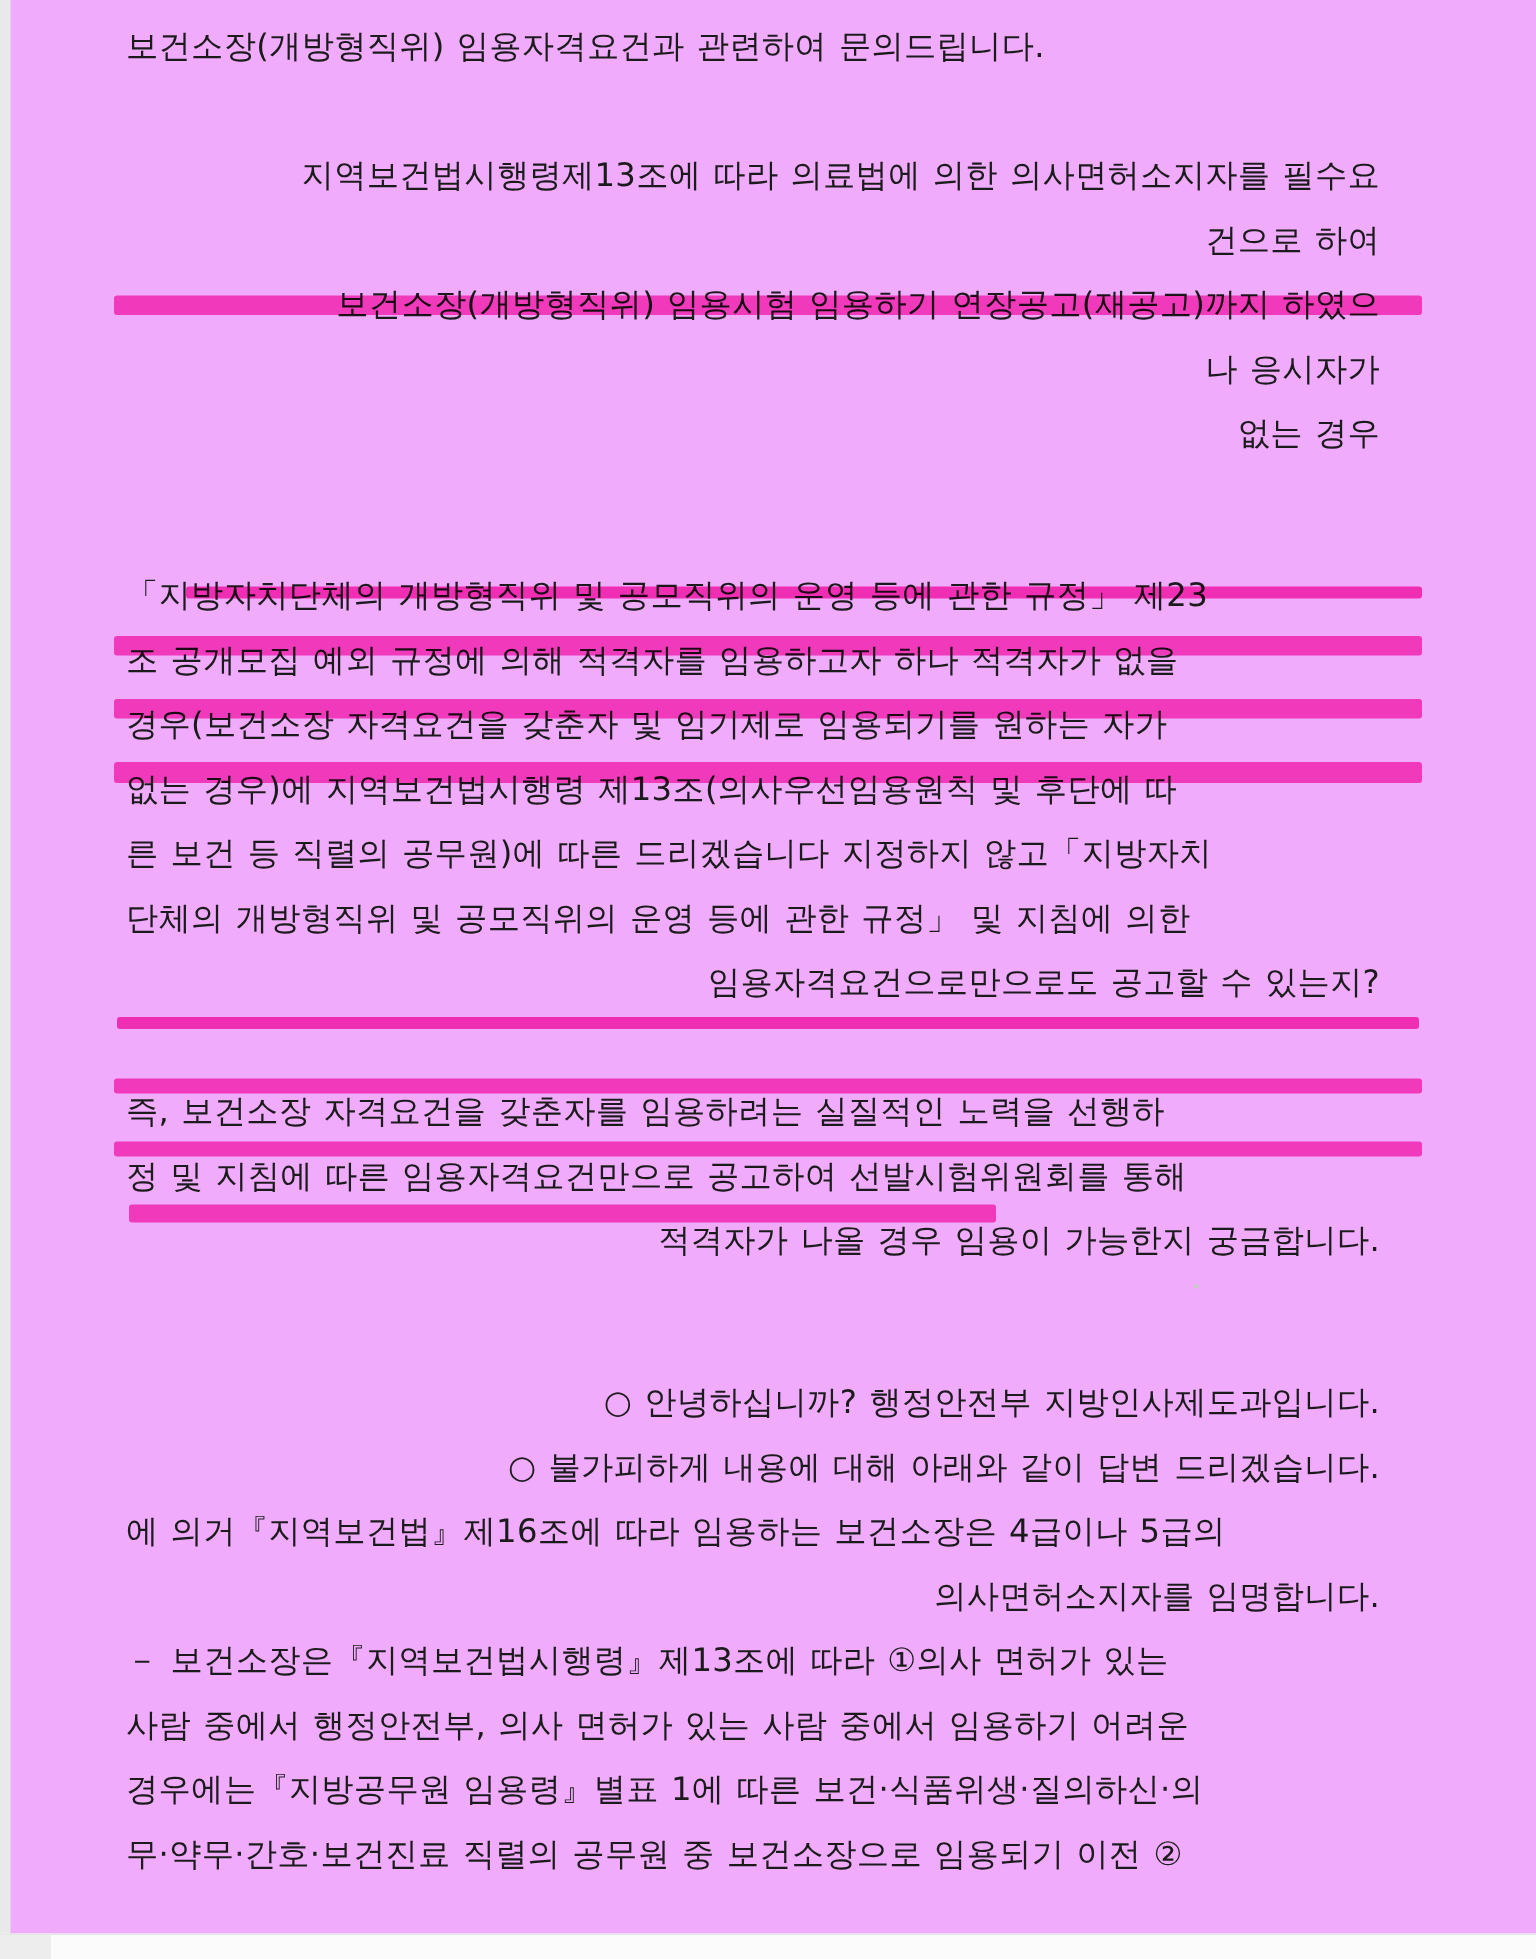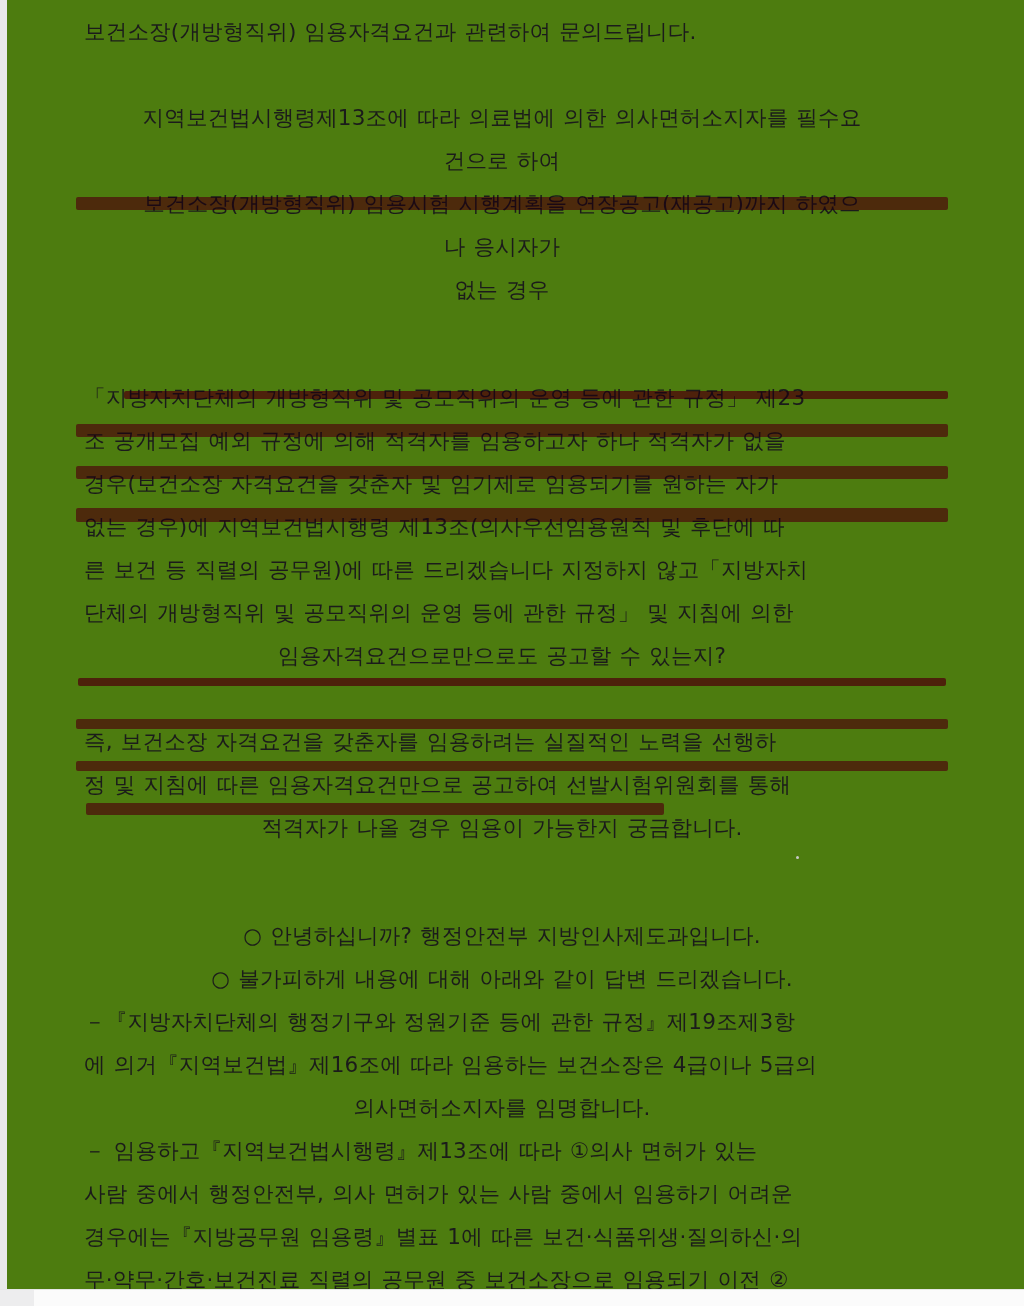--- a/index.html
+++ b/index.html
@@ -13,21 +13,21 @@
     position: relative;
     font-family: "DejaVu Sans", "Liberation Sans", sans-serif;
     color: #111111;
     overflow: hidden;
   }
 
   
   .page {
     position: absolute;
     inset: 0;
-    background: #4d7c0f;
+    background: #f0abfc;
   }
   .edge-left {
     position: absolute;
     left: 0;
     top: 0;
     width: 7px;
     height: 1306px;
     background: #e9e9ea;
   }
   .edge-bottom {
@@ -58,21 +58,21 @@
   p {
     margin: 0;
     font-size: 21.5px;
     line-height: 43px;
     letter-spacing: 0.2px;
     word-spacing: 1px;
     color: #1b1b1b;
     text-align: justify;
     text-justify: inter-character;
   }
-  p.nojust { text-align: center; }
+  p.nojust { text-align: right; }
 
   .blank { height: 43px; }
   .blank-half { height: 22px; }
 
   
   .hl {
     position: absolute;
     background: #ff2fae;
     opacity: 0.82;
     border-radius: 2px;
@@ -104,21 +104,21 @@
   <div class="edge-left"></div>
 
   <div class="content">
 
     <p>보건소장(개방형직위) 임용자격요건과 관련하여 문의드립니다.</p>
 
     <div class="blank"></div>
 
     <p class="nojust">지역보건법시행령제13조에 따라 의료법에 의한 의사면허소지자를 필수요</p>
     <p class="nojust">건으로 하여</p>
-    <p class="nojust">보건소장(개방형직위) 임용시험 시행계획을 연장공고(재공고)까지 하였으</p>
+    <p class="nojust">보건소장(개방형직위) 임용시험 임용하기 연장공고(재공고)까지 하였으</p>
     <p class="nojust">나 응시자가</p>
     <p class="nojust">없는 경우</p>
 
     <div class="blank"></div>
     <div class="blank-half"></div>
 
     <p>「지방자치단체의 개방형직위 및 공모직위의 운영 등에 관한 규정」 제23</p>
     <p>조 공개모집 예외 규정에 의해 적격자를 임용하고자 하나 적격자가 없을</p>
     <p>경우(보건소장 자격요건을 갖춘자 및 임기제로 임용되기를 원하는 자가</p>
     <p>없는 경우)에 지역보건법시행령 제13조(의사우선임용원칙 및 후단에 따</p>
@@ -130,24 +130,23 @@
 
     <p>즉, 보건소장 자격요건을 갖춘자를 임용하려는 실질적인 노력을 선행하</p>
     <p>정 및 지침에 따른 임용자격요건만으로 공고하여 선발시험위원회를 통해</p>
     <p class="nojust">적격자가 나올 경우 임용이 가능한지 궁금합니다.</p>
 
     <div class="blank"></div>
     <div class="blank-half"></div>
 
     <p class="nojust">○ 안녕하십니까? 행정안전부 지방인사제도과입니다.</p>
     <p class="nojust"> ○ 불가피하게 내용에 대해 아래와 같이 답변 드리겠습니다.</p>
-    <p>  －『지방자치단체의 행정기구와 정원기준 등에 관한 규정』제19조제3항</p>
     <p>에 의거『지역보건법』제16조에 따라 임용하는 보건소장은 4급이나 5급의</p>
     <p class="nojust">의사면허소지자를 임명합니다.</p>
-    <p>  － 임용하고『지역보건법시행령』제13조에 따라 ①의사 면허가 있는</p>
+    <p>  － 보건소장은『지역보건법시행령』제13조에 따라 ①의사 면허가 있는</p>
     <p>사람 중에서 행정안전부, 의사 면허가 있는 사람 중에서 임용하기 어려운</p>
     <p>경우에는『지방공무원 임용령』별표 1에 따른 보건·식품위생·질의하신·의</p>
     <p>무·약무·간호·보건진료 직렬의 공무원 중 보건소장으로 임용되기 이전 ②</p>
 
   </div>
 
   <div class="layer">
     <div class="hl" style="left:76px; top:197px; width:872px; height:13px;"></div>
     <div class="hl thin" style="left:124px; top:391px; width:824px; height:8px;"></div>
     <div class="hl" style="left:76px; top:424px; width:872px; height:13px;"></div>

